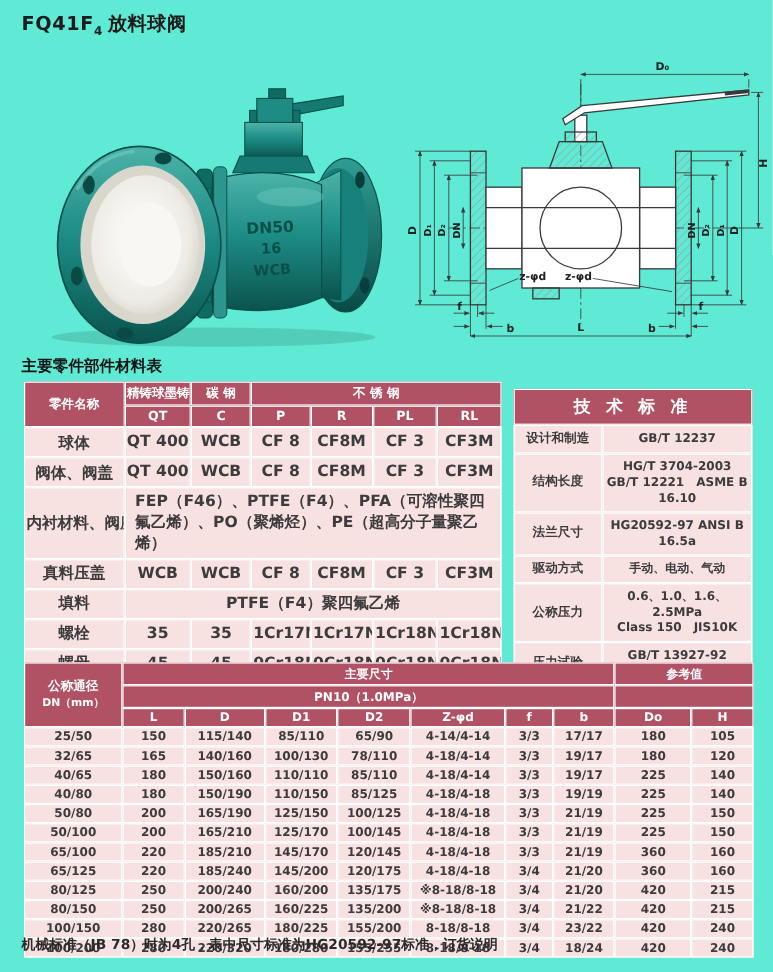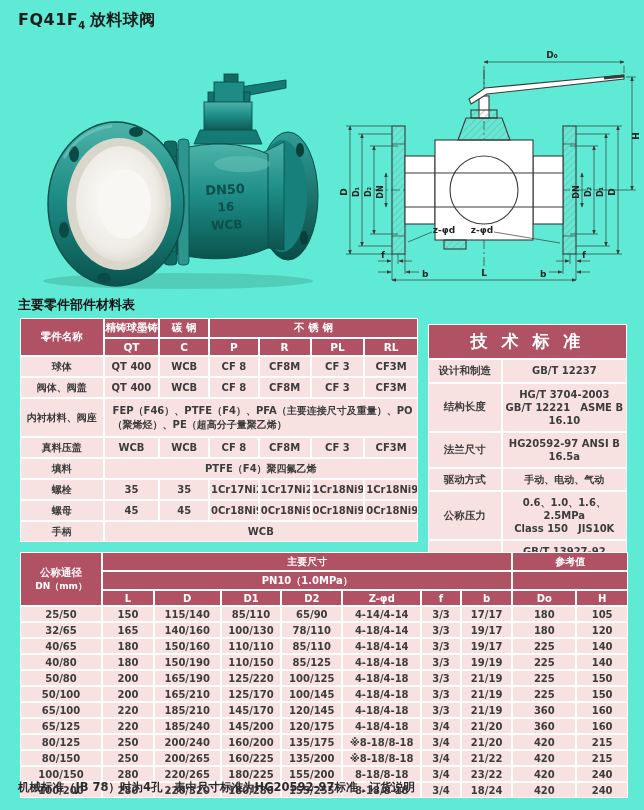--- a/index.html
+++ b/index.html
@@ -17,27 +17,27 @@
   #sec1{left:18px;top:296px;}
   #sec2{left:18px;top:534px;}
 
   table{border-collapse:separate;border-spacing:0;table-layout:fixed;}
   td,th{border:1px solid #fff;overflow:hidden;white-space:nowrap;}
   th{background:#b05164;color:#fff;font-weight:bold;}
   td{background:#f8e1e1;color:#3c3c3c;font-weight:bold;text-align:center;}
 
   .mat-table{position:absolute;left:20px;top:318px;width:398px;font-size:10.5px;}
   .mat-table th{font-size:10.5px;padding:2px 1px;}
-  .mat-table td{padding:2.5px 1px;font-size:10px;}
+  .mat-table td{padding:2.5px 1px;font-size:13px;}
   .mat-table td.name-cell{background:#f8e1e1;}
   .mat-table td.span-left{text-align:left;padding-left:8px;white-space:normal;line-height:1.35;}
   .mat-table tr.tall td{height:32px;}
 
   .std-table{position:absolute;left:428px;top:324px;width:199px;font-size:10.5px;}
-  .std-table th{padding:5px 0;font-size:17px;letter-spacing:4px;}
+  .std-table th{padding:5px 0;font-size:14px;letter-spacing:4px;}
   .std-table td{padding:4px 1px;white-space:normal;line-height:1.3;font-size:10px;}
   .std-table td.std-label{font-size:10.5px;}
 
   .dim-table{position:absolute;left:20px;top:552px;width:608px;font-size:10px;}
   .dim-table th{padding:1.5px 0;font-size:10px;}
   .dim-table th.dn-th{font-size:10.5px;line-height:1.25;}
   .dim-table th .dn-sub{font-size:9px;}
   .dim-table td{padding:1.5px 0;font-size:10px;}
   .dim-table th.empty-th{height:8px;}
 
@@ -266,21 +266,21 @@
           <td class="name-cell">阀体、阀盖</td>
           <td>QT 400</td>
           <td>WCB</td>
           <td>CF 8</td>
           <td>CF8M</td>
           <td>CF 3</td>
           <td>CF3M</td>
         </tr>
         <tr class="tall">
           <td class="name-cell">内衬材料、阀座</td>
-          <td colspan="6" class="span-left">FEP（F46）、PTFE（F4）、PFA（主要连接尺寸及重量）、PO（聚烯烃）、PE（超高分子量聚乙烯）</td>
+          <td colspan="6" class="span-left">FEP（F46）、PTFE（F4）、PFA（可溶性聚四氟乙烯）、PO（聚烯烃）、PE（超高分子量聚乙烯）</td>
         </tr>
         <tr>
           <td class="name-cell">真料压盖</td>
           <td>WCB</td>
           <td>WCB</td>
           <td>CF 8</td>
           <td>CF8M</td>
           <td>CF 3</td>
           <td>CF3M</td>
         </tr>
@@ -433,21 +433,21 @@
           <td>4-18/4-18</td>
           <td>3/3</td>
           <td>19/19</td>
           <td>225</td>
           <td>140</td>
         </tr>
         <tr>
           <td>50/80</td>
           <td>200</td>
           <td>165/190</td>
-          <td>125/220</td>
+          <td>125/150</td>
           <td>100/125</td>
           <td>4-18/4-18</td>
           <td>3/3</td>
           <td>21/19</td>
           <td>225</td>
           <td>150</td>
         </tr>
         <tr>
           <td>50/100</td>
           <td>200</td>

